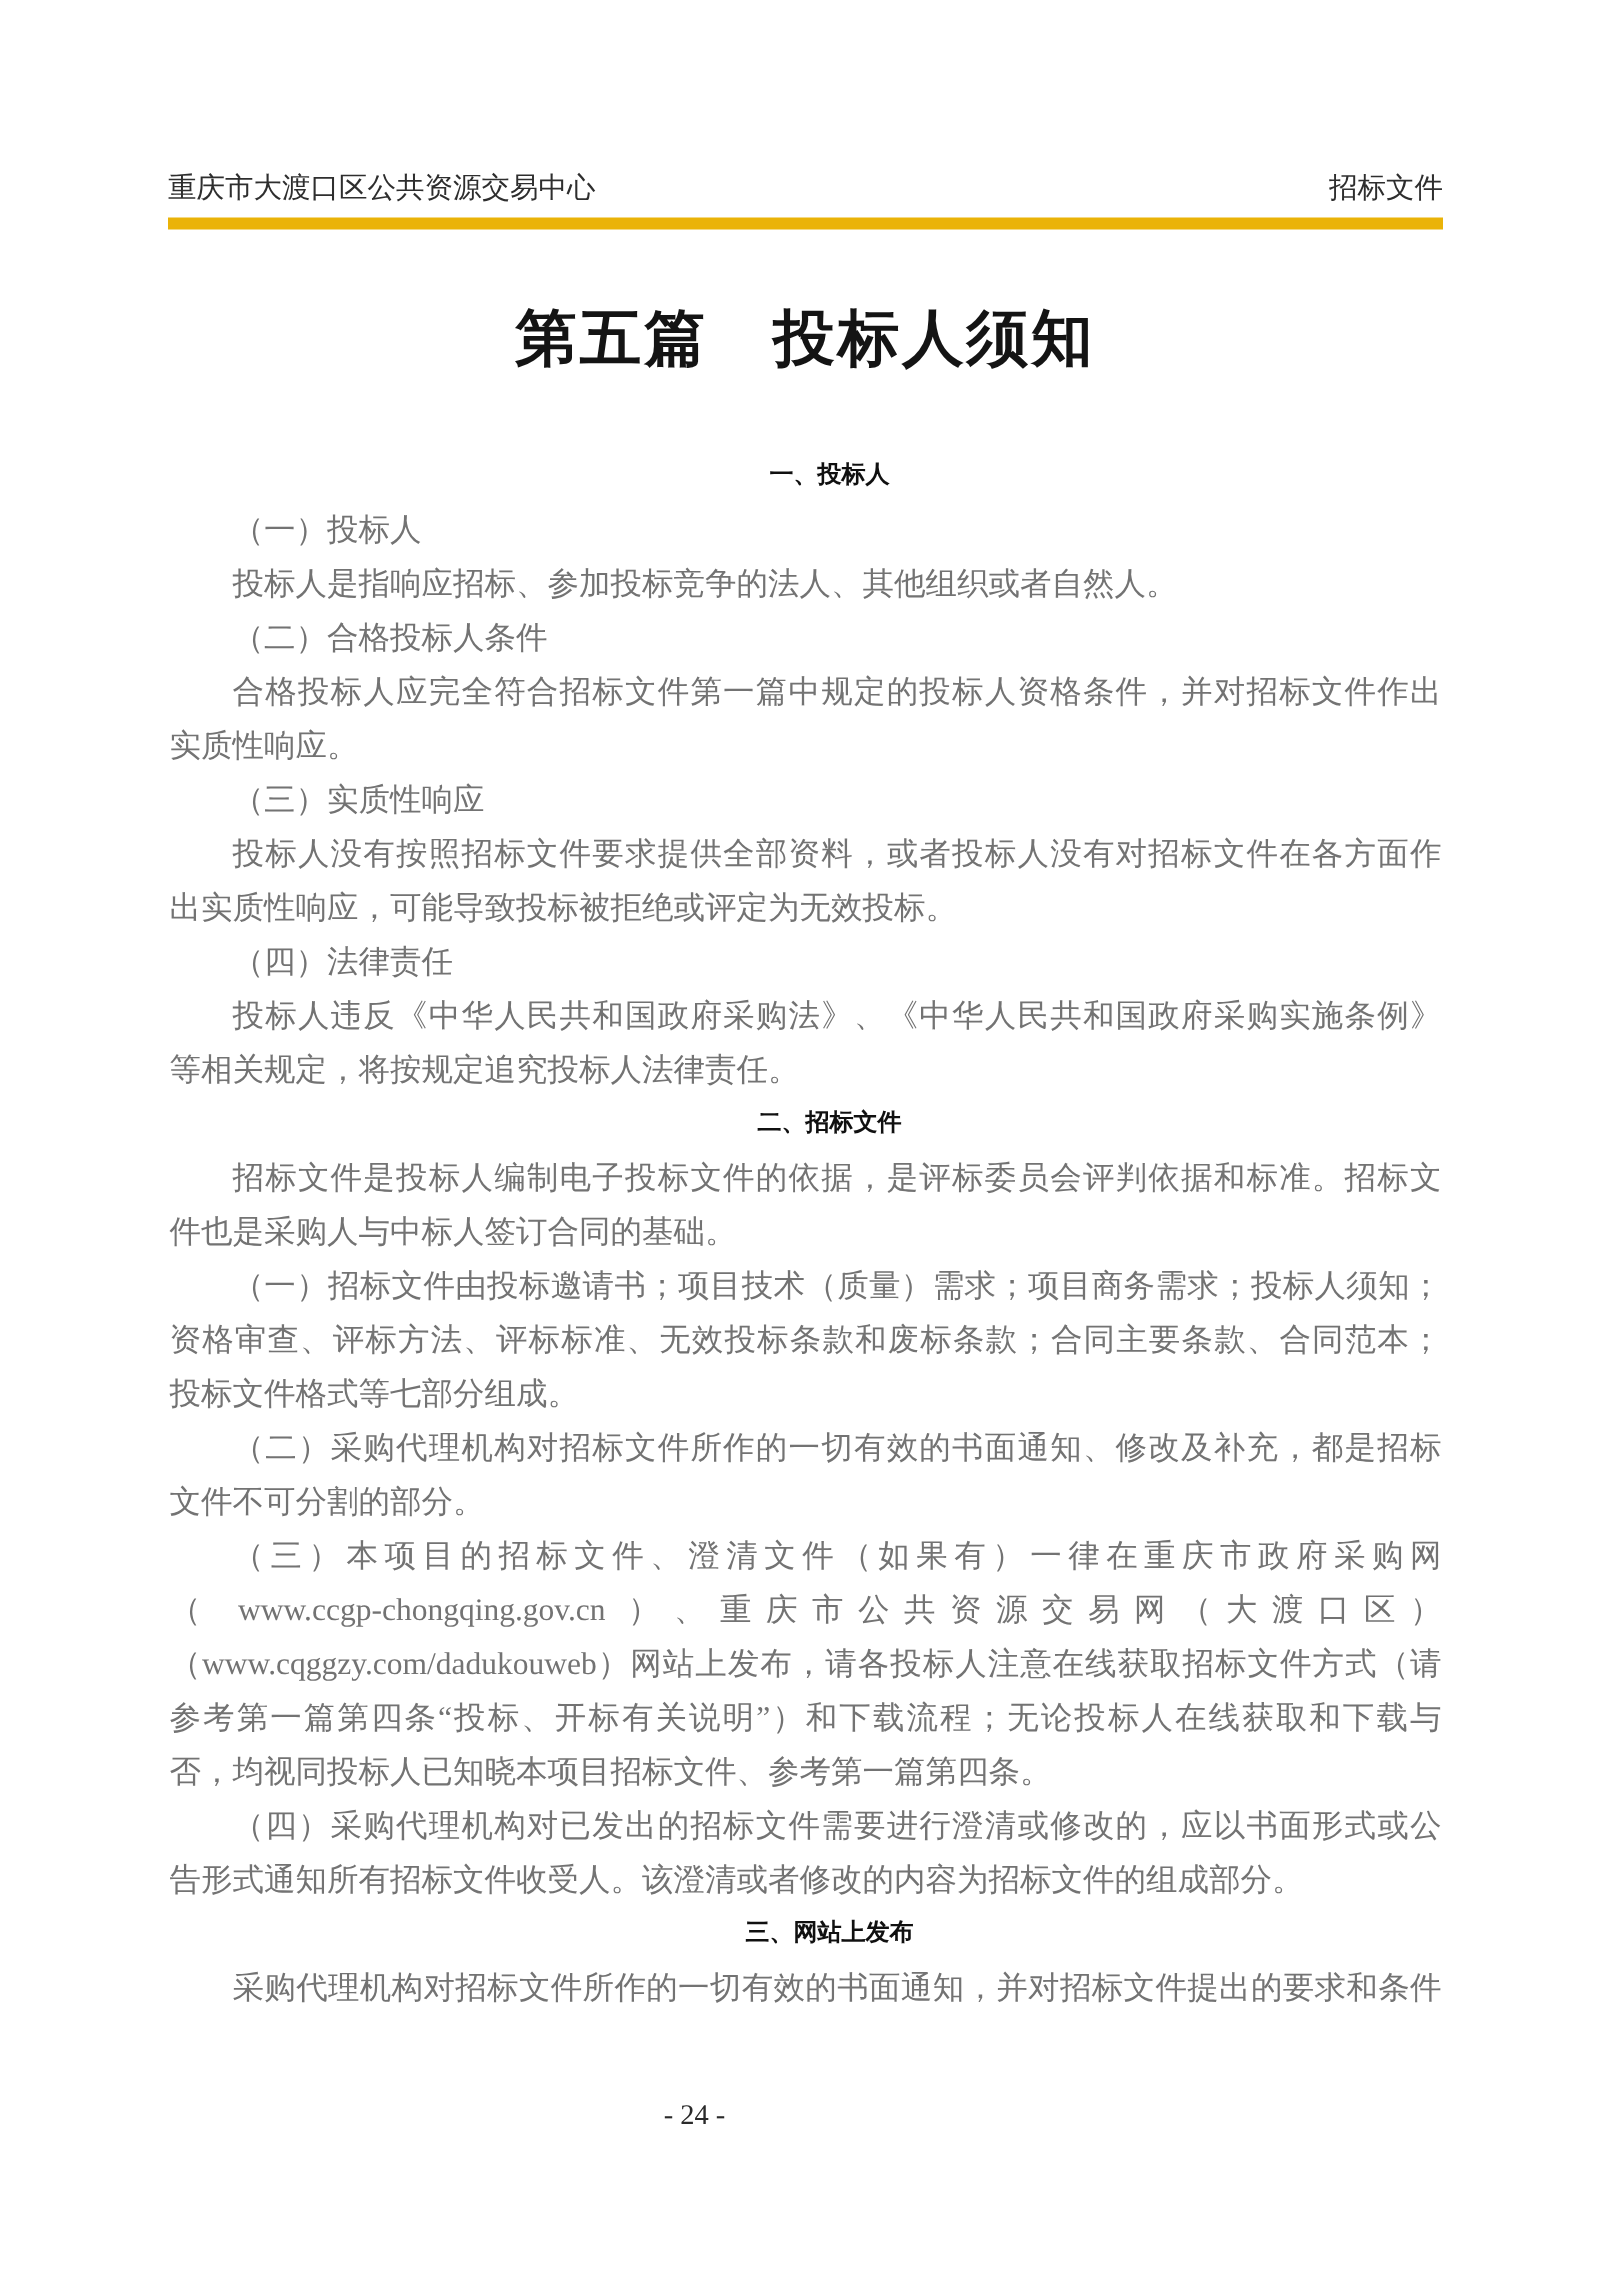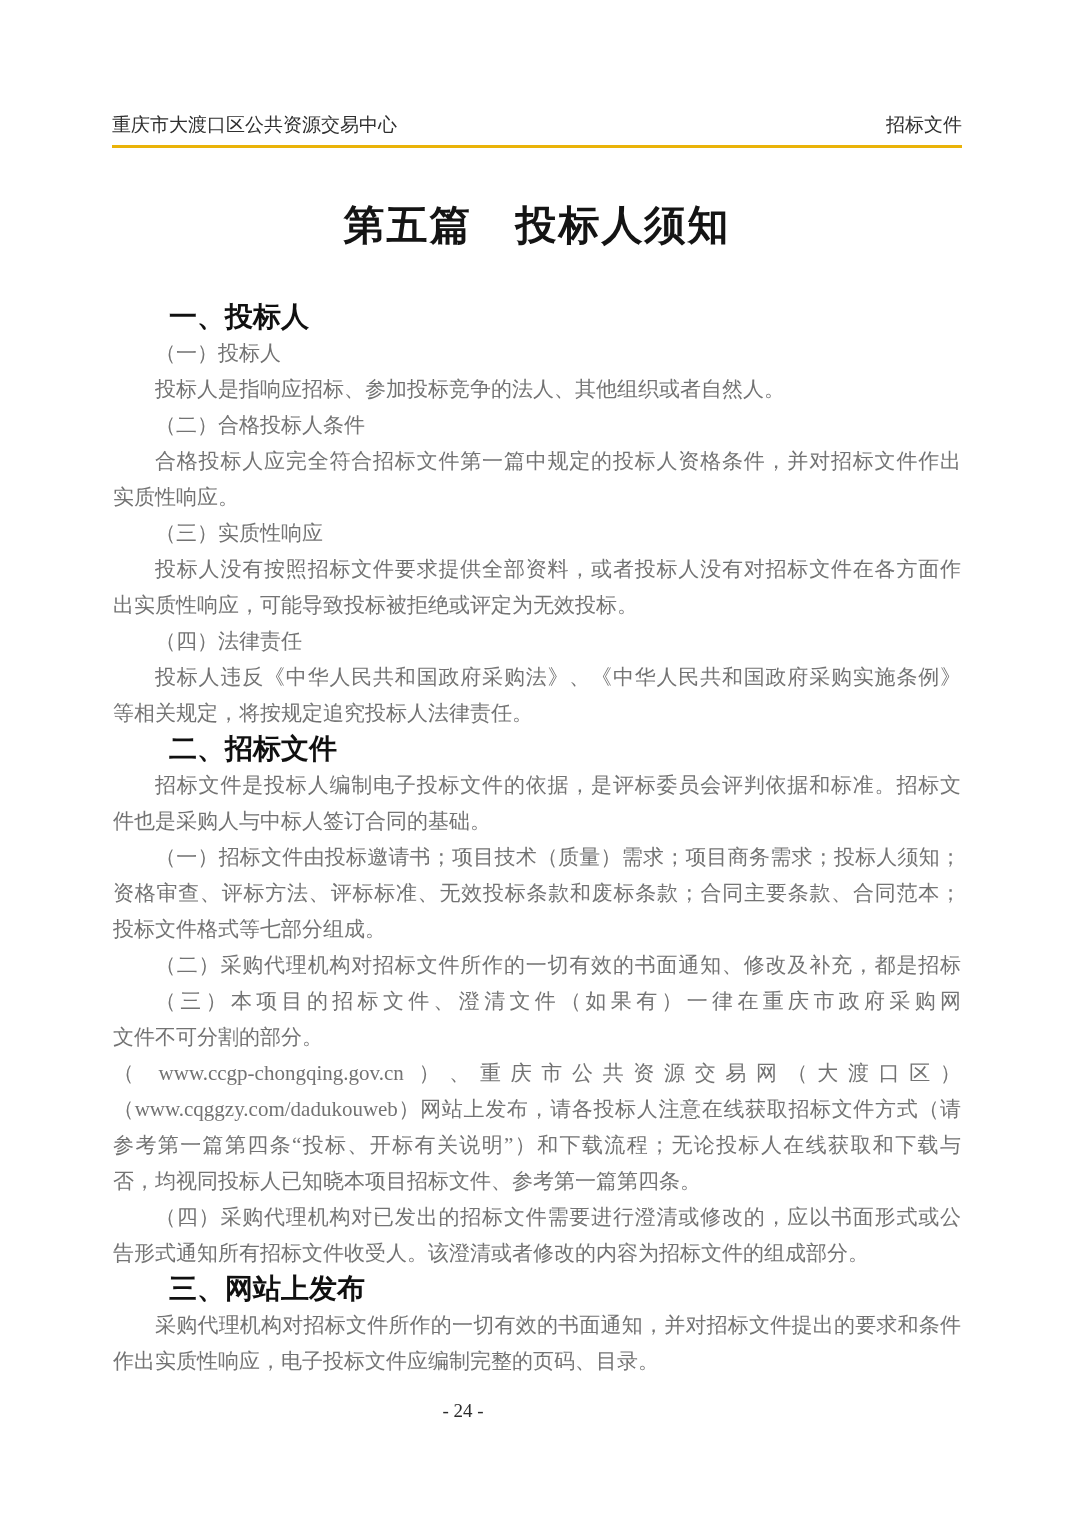--- a/index.html
+++ b/index.html
@@ -9,21 +9,21 @@
     position: relative;
     font-family: "Liberation Serif", "DejaVu Serif", serif;
     color: #1f1f1f;
     overflow: hidden;
   }
   .page-header {
     position: absolute;
     top: 112px; left: 112px; width: 850px;
     display: flex; justify-content: space-between; align-items: flex-end;
     font-size: 19px; color: #2e2e2e;
-    border-bottom: 3px solid #eab308;
+    border-bottom: 8px solid #eab308;
     padding-bottom: 7px;
   }
   .doc-title {
     position: absolute;
     top: 198px; left: 0; width: 100%;
     text-align: center;
     font-size: 41px; font-weight: bold;
     letter-spacing: 2px;
     color: #141414;
   }
@@ -33,23 +33,24 @@
   }
   .line {
     font-size: 21px;
     line-height: 36px;
     height: 36px;
     white-space: nowrap;
     color: #737373;
   }
   .line.heading {
     font-weight: bold;
-    font-size: 28px;
+    font-size: 16px;
     color: #101010;
     white-space: nowrap;
+    text-align: center;
   }
   .line.indent { text-indent: 2em; }
   .line.fill {
     white-space: normal;
     text-align: justify;
     text-align-last: justify;
   }
   .page-footer {
     position: absolute;
     top: 1400px; left: 0; width: 926px;
@@ -80,26 +81,25 @@
     <div class="line indent">（四）法律责任</div>
     <div class="line indent fill">投标人违反《中华人民共和国政府采购法》、《中华人民共和国政府采购实施条例》</div>
     <div class="line">等相关规定，将按规定追究投标人法律责任。</div>
     <div class="line heading indent">二、招标文件</div>
     <div class="line indent fill">招标文件是投标人编制电子投标文件的依据，是评标委员会评判依据和标准。招标文</div>
     <div class="line">件也是采购人与中标人签订合同的基础。</div>
     <div class="line indent fill">（一）招标文件由投标邀请书；项目技术（质量）需求；项目商务需求；投标人须知；</div>
     <div class="line fill">资格审查、评标方法、评标标准、无效投标条款和废标条款；合同主要条款、合同范本；</div>
     <div class="line">投标文件格式等七部分组成。</div>
     <div class="line indent fill">（二）采购代理机构对招标文件所作的一切有效的书面通知、修改及补充，都是招标</div>
+    <div class="line">文件不可分割的部分。</div>
     <div class="line indent fill">（三）本项目的招标文件、澄清文件（如果有）一律在重庆市政府采购网</div>
-    <div class="line">文件不可分割的部分。</div>
     <div class="line fill">（ www.ccgp-chongqing.gov.cn ）、重庆市公共资源交易网（大渡口区）</div>
     <div class="line fill">（www.cqggzy.com/dadukouweb）网站上发布，请各投标人注意在线获取招标文件方式（请</div>
     <div class="line fill">参考第一篇第四条“投标、开标有关说明”）和下载流程；无论投标人在线获取和下载与</div>
     <div class="line">否，均视同投标人已知晓本项目招标文件、参考第一篇第四条。</div>
     <div class="line indent fill">（四）采购代理机构对已发出的招标文件需要进行澄清或修改的，应以书面形式或公</div>
     <div class="line">告形式通知所有招标文件收受人。该澄清或者修改的内容为招标文件的组成部分。</div>
     <div class="line heading indent">三、网站上发布</div>
     <div class="line indent fill">采购代理机构对招标文件所作的一切有效的书面通知，并对招标文件提出的要求和条件</div>
-    <div class="line">作出实质性响应，电子投标文件应编制完整的页码、目录。</div>
   </div>
 
 <div class="page-footer">- 24 -</div>
 
 </body></html>

